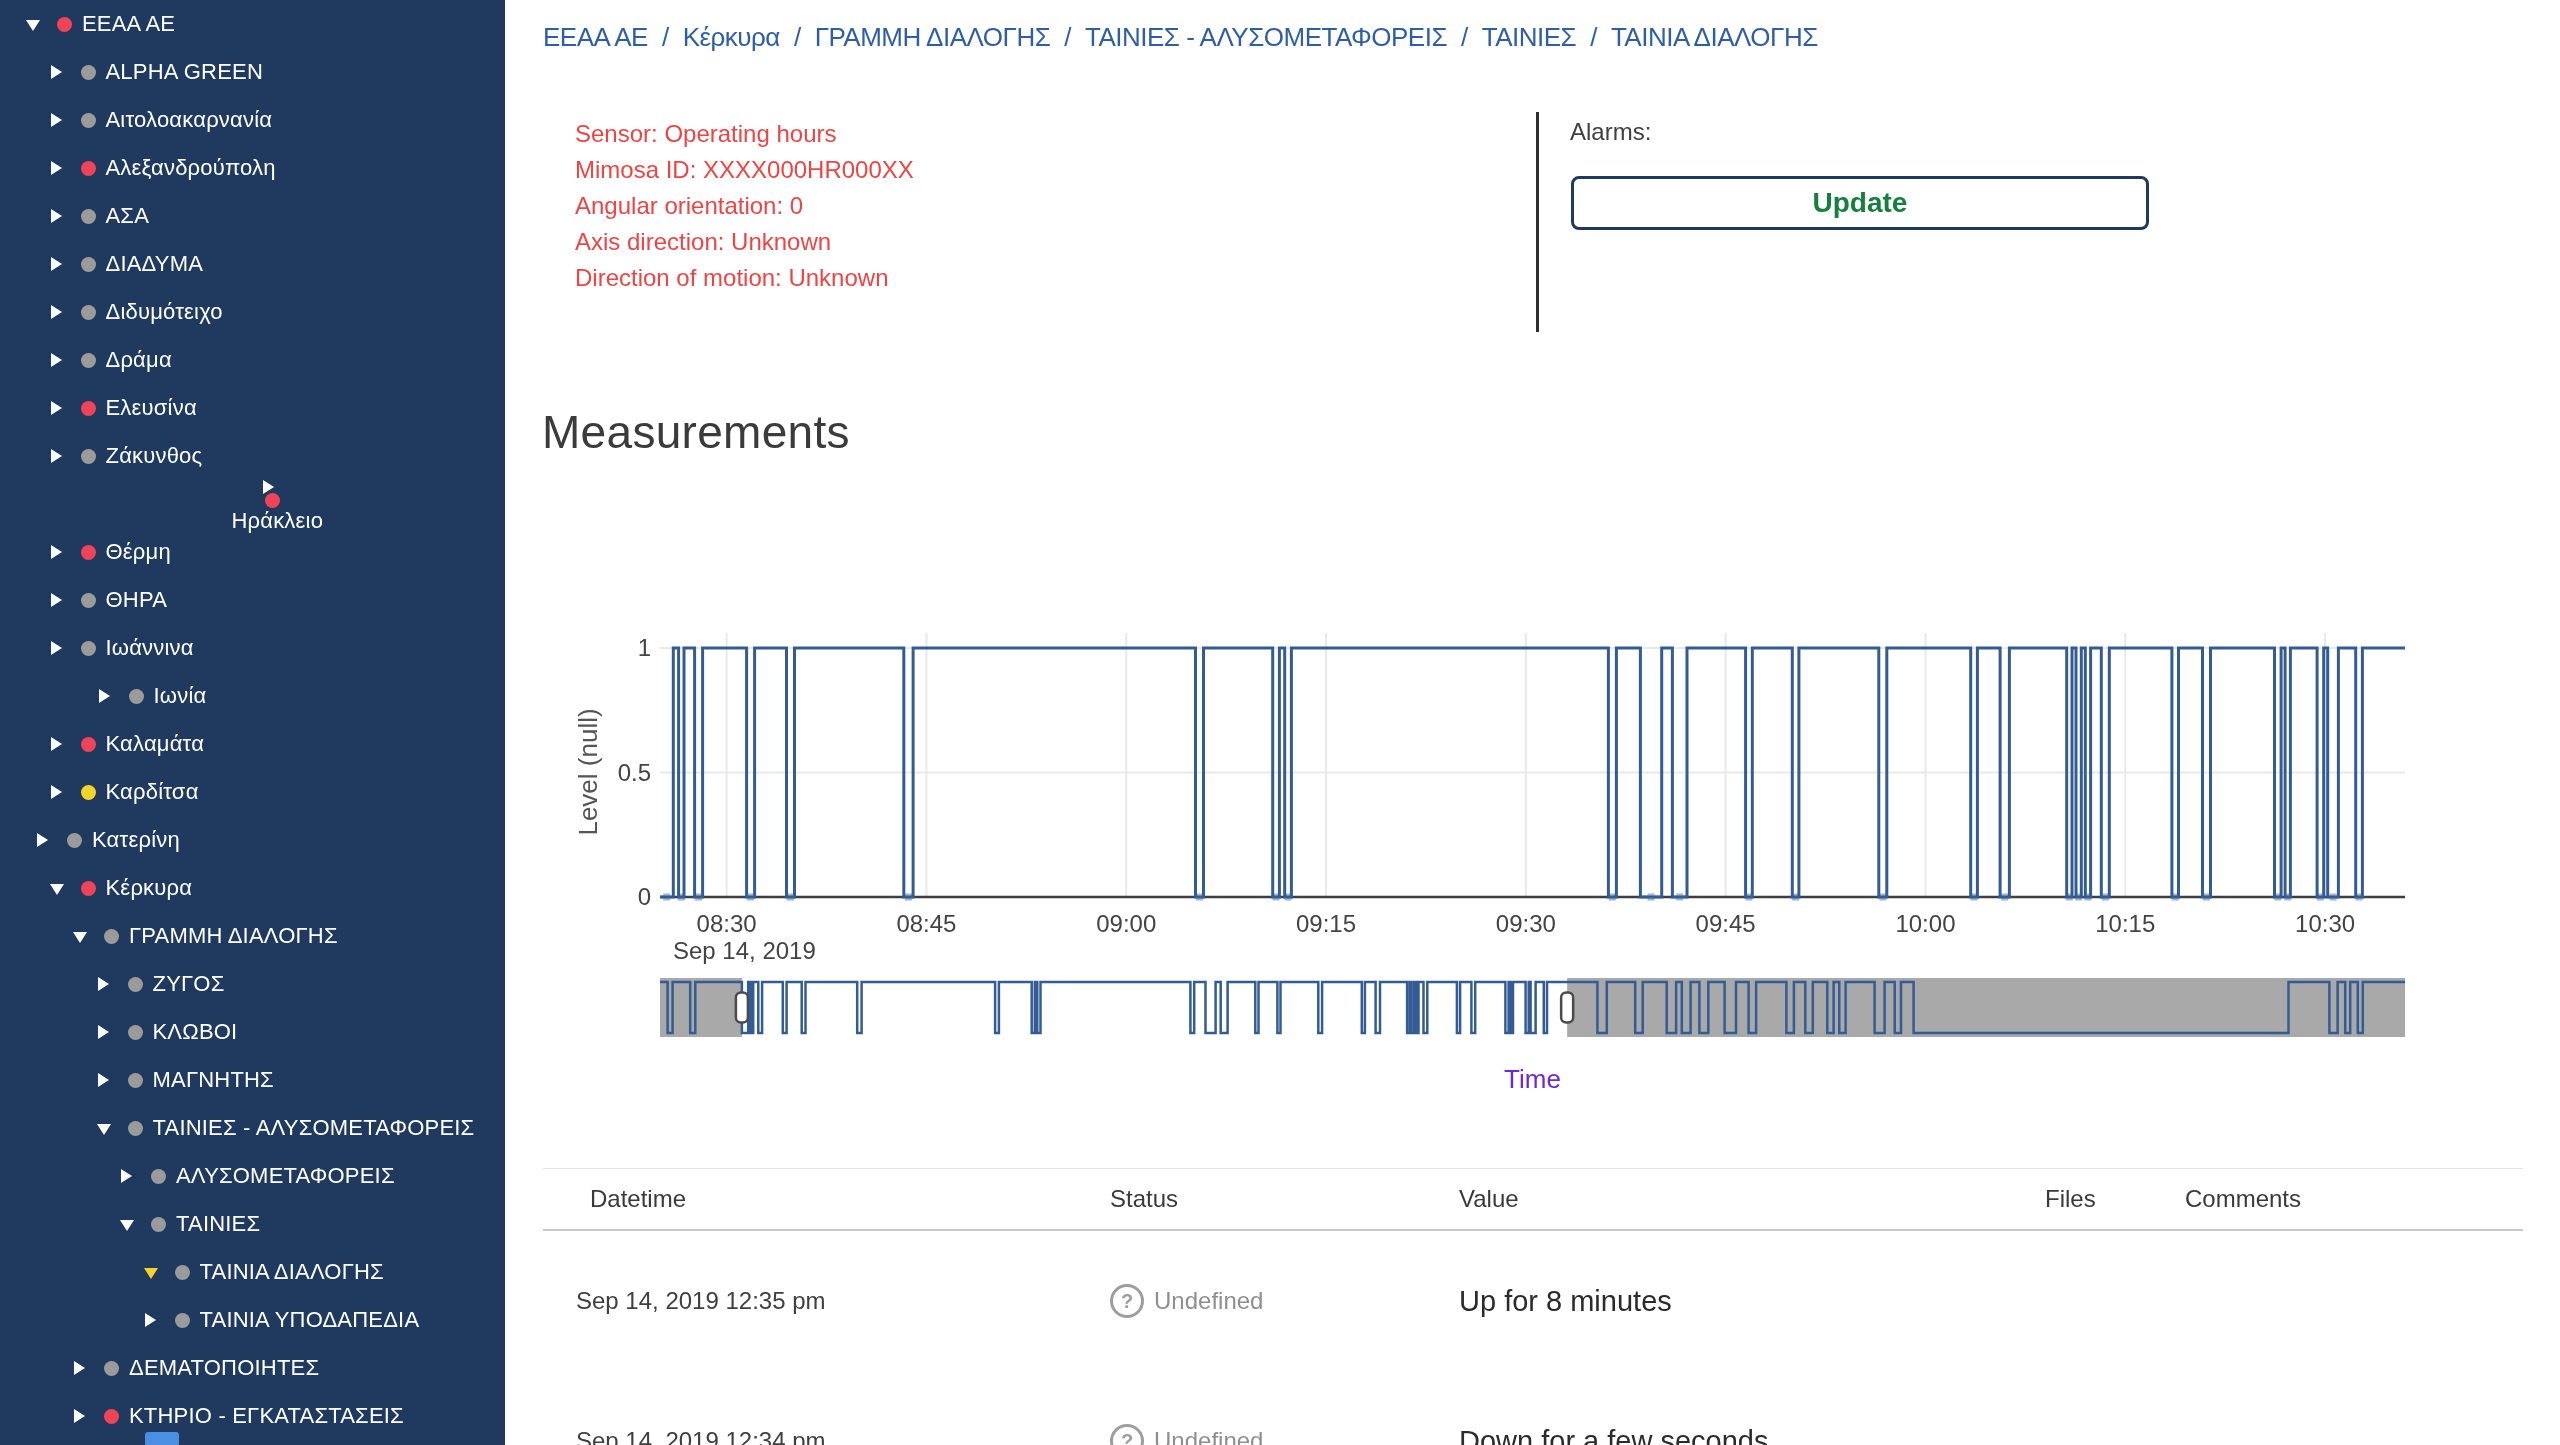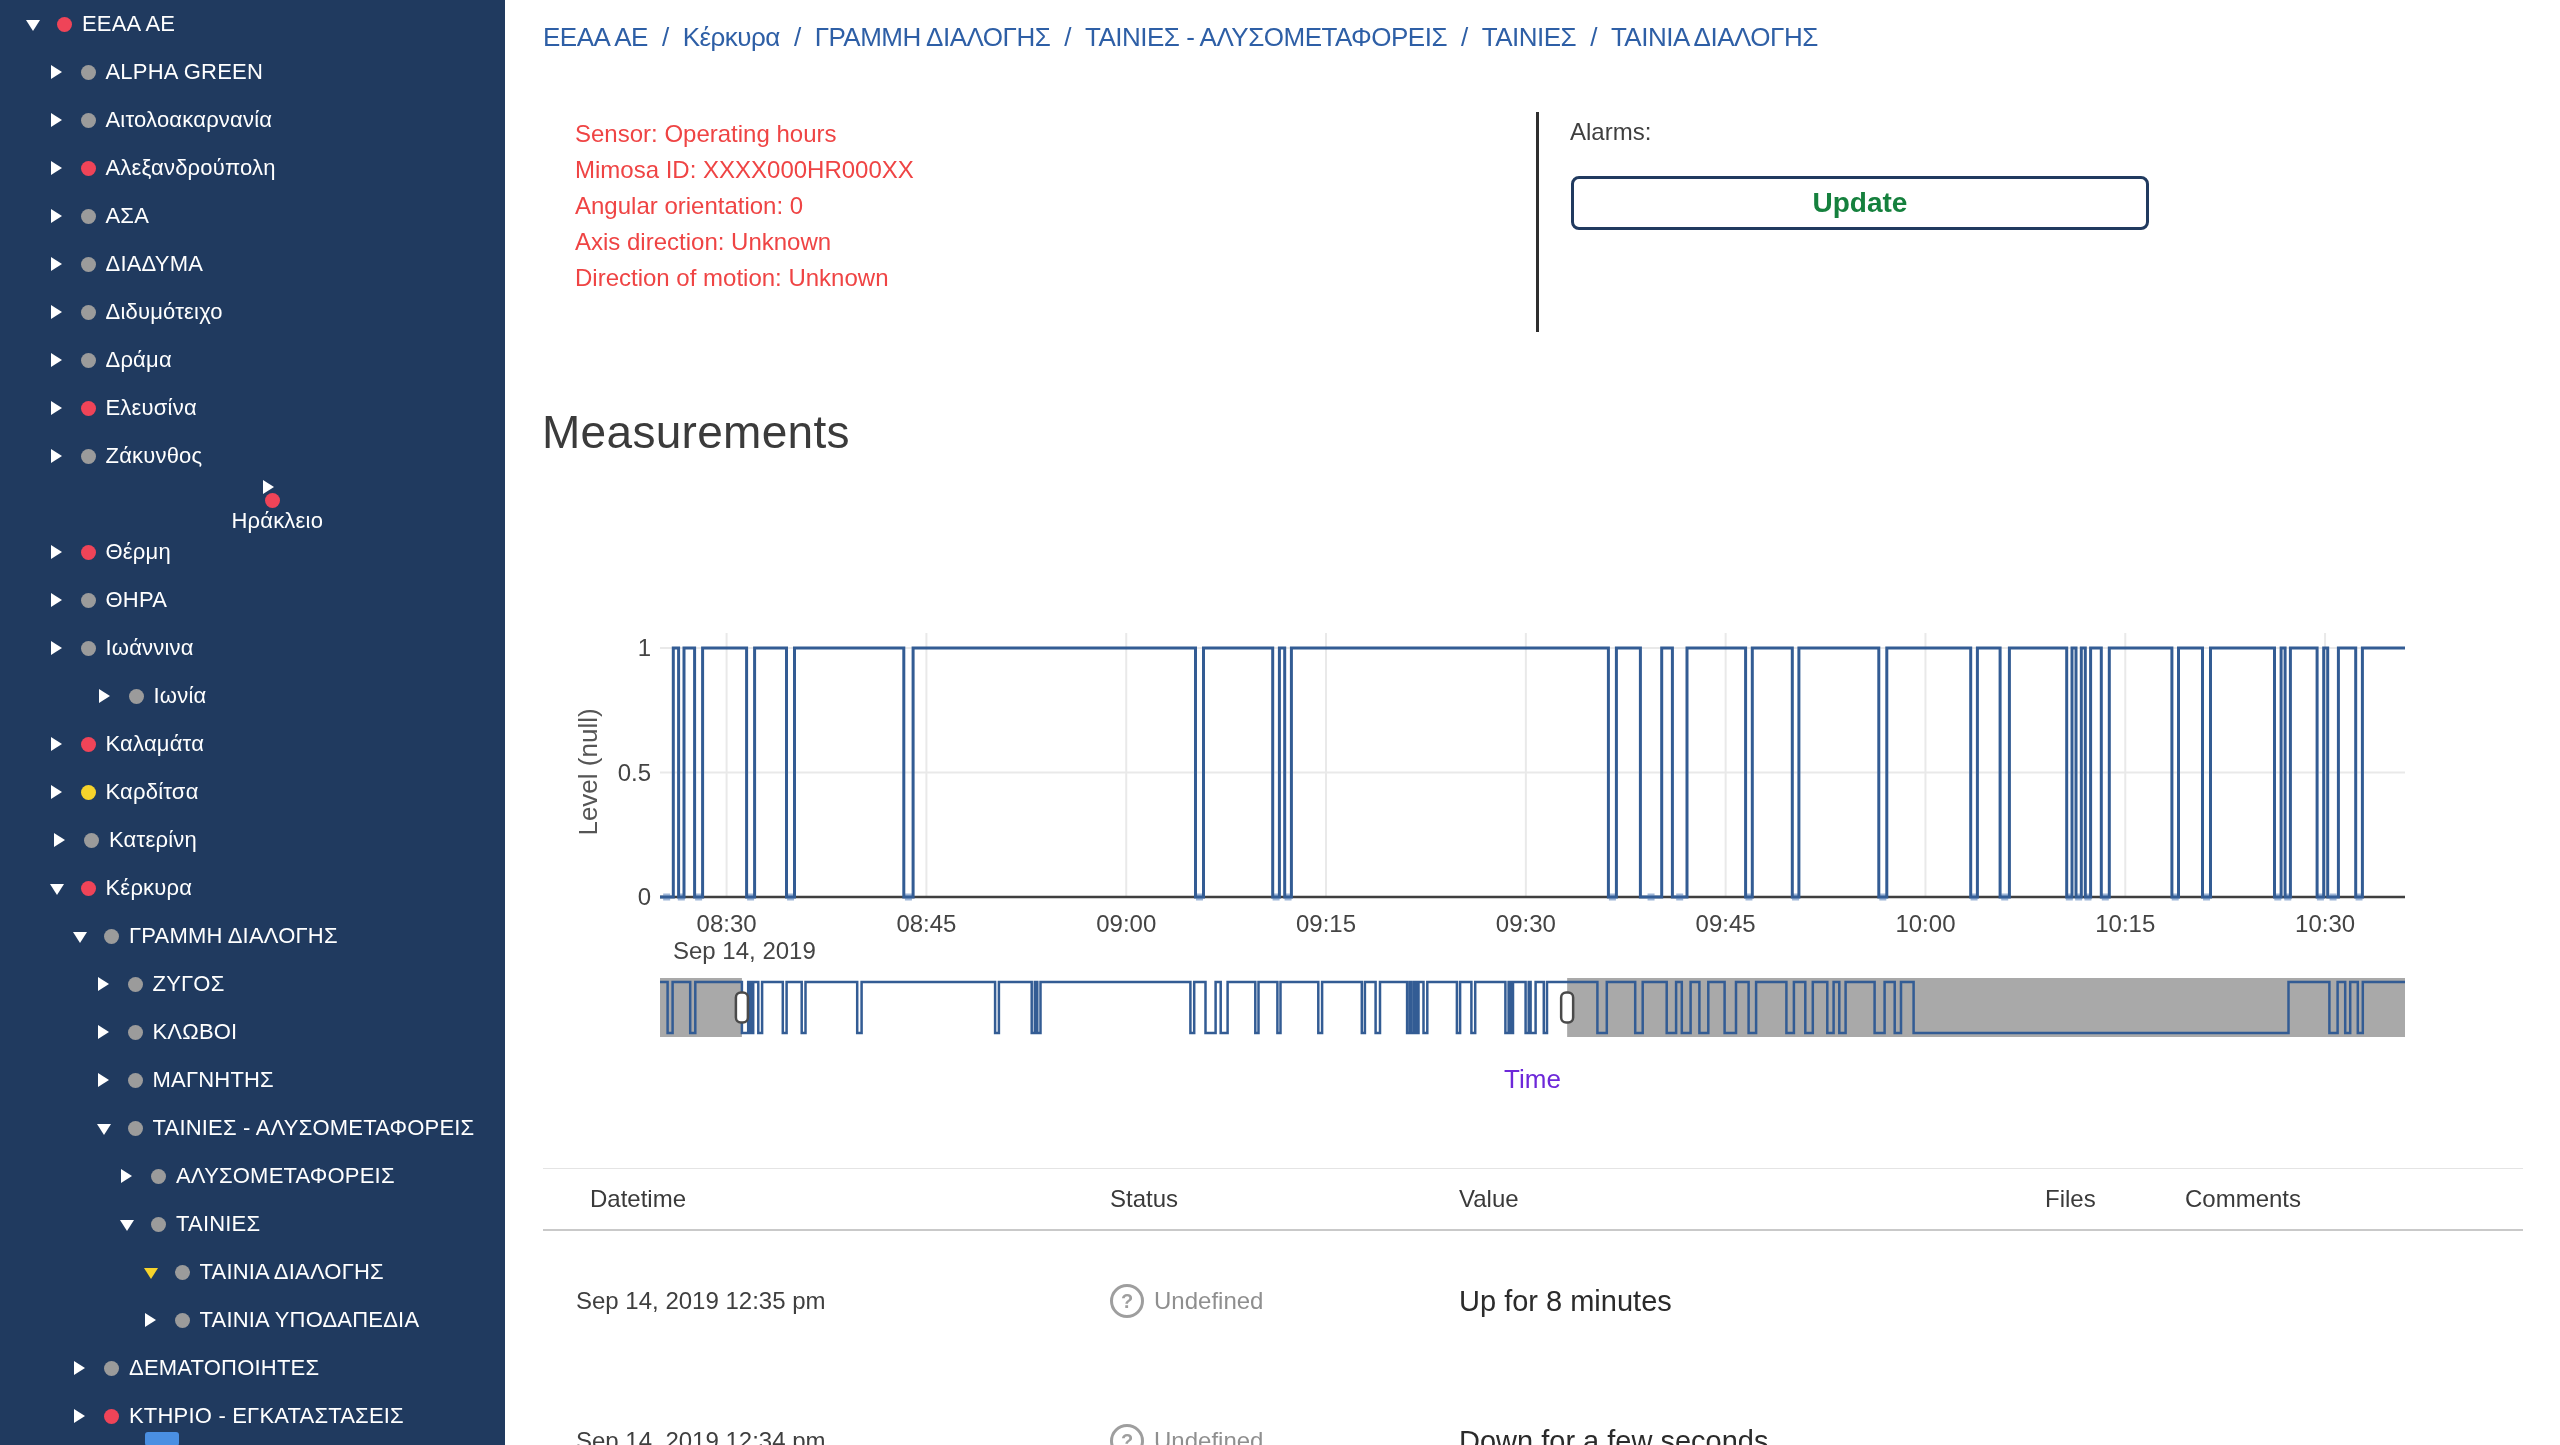--- a/index.html
+++ b/index.html
@@ -144,21 +144,21 @@
     <div class="tree-item" style="padding-left: 49.5px;">
       <span class="caret caret-right"></span>
       <span class="dot" style="background: rgb(239, 68, 88);"></span>
       <span class="tree-label">Καλαμάτα</span>
     </div>
     <div class="tree-item" style="padding-left: 49.5px;">
       <span class="caret caret-right"></span>
       <span class="dot" style="background: rgb(246, 211, 43);"></span>
       <span class="tree-label">Καρδίτσα</span>
     </div>
-    <div class="tree-item" style="padding-left: 53px;">
+    <div class="tree-item" style="padding-left: 36px;">
       <span class="caret caret-right"></span>
       <span class="dot" style="background: rgb(155, 155, 155);"></span>
       <span class="tree-label">Κατερίνη</span>
     </div>
     <div class="tree-item" style="padding-left: 49.5px;">
       <span class="caret caret-down"></span>
       <span class="dot" style="background: rgb(239, 68, 88);"></span>
       <span class="tree-label">Κέρκυρα</span>
     </div>
     <div class="tree-item" style="padding-left: 73px;">

